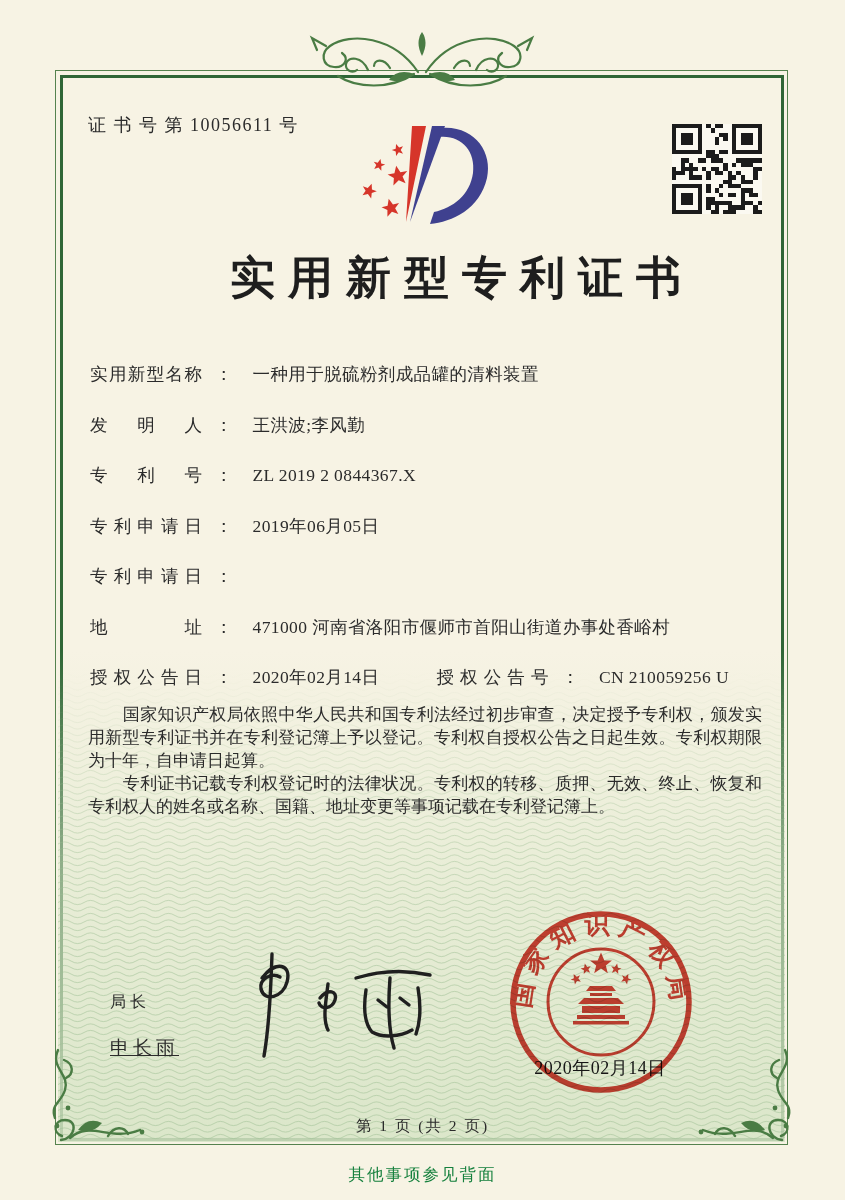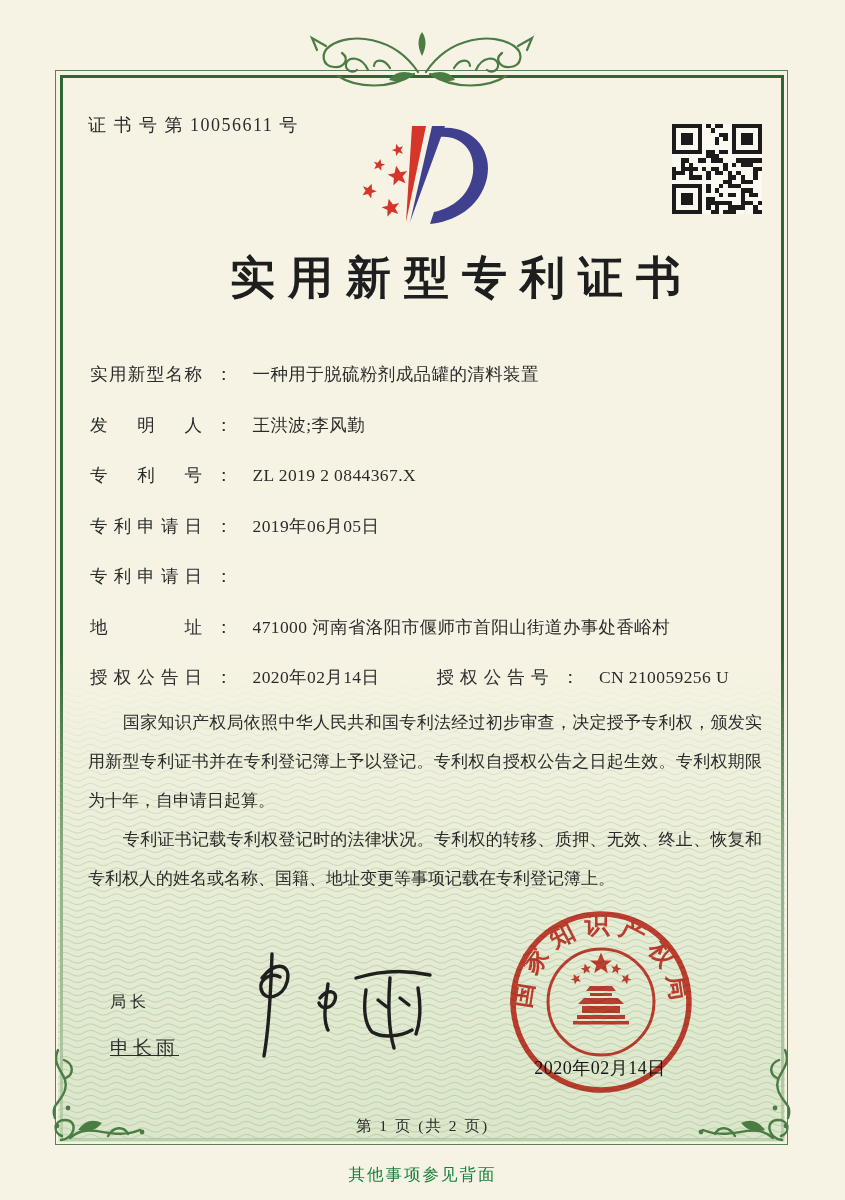--- a/index.html
+++ b/index.html
@@ -17,21 +17,21 @@
   .cert-no{position:absolute;left:88px;top:113px;font-size:18px;letter-spacing:1.5px;}
   .logo{position:absolute;left:346px;top:116px;width:150px;height:118px;}
   .qr{position:absolute;left:672px;top:124px;width:90px;height:90px;}
   .title{position:absolute;left:0;top:248px;width:845px;text-align:center;font-size:45px;font-weight:bold;
          letter-spacing:13px;text-indent:13px;color:#1e1e1e;padding-left:33px;}
   .fields{position:absolute;left:90px;top:362px;width:690px;font-size:17.5px;}
   .frow{display:flex;align-items:baseline;height:50.5px;gap:13px;}
   .flabel{display:inline-block;width:112px;text-align:justify;text-align-last:justify;white-space:nowrap;}
   .fvalue{margin-left:7px;letter-spacing:.4px;white-space:nowrap;}
   .grant-gap{margin-left:44px;}
-  .paras{position:absolute;left:88px;top:703px;width:674px;font-size:17px;line-height:39px;text-align:justify;}
+  .paras{position:absolute;left:88px;top:703px;width:674px;font-size:17px;line-height:23px;text-align:justify;}
   .paras p{margin:0;text-indent:2.05em;}
   .sig-title{position:absolute;left:110px;top:992px;font-size:16px;letter-spacing:4px;}
   .sig-name{position:absolute;left:110px;top:1035px;font-size:19px;letter-spacing:4px;text-decoration:underline;}
   .sig-svg{position:absolute;left:222px;top:948px;width:230px;height:120px;}
   .seal{position:absolute;left:505px;top:906px;width:192px;height:192px;mix-blend-mode:multiply;opacity:.93;}
   .seal-date{position:absolute;left:500px;top:1056px;width:200px;text-align:center;font-size:18px;letter-spacing:.5px;color:#161616;}
   .page-info{position:absolute;left:0;top:1116px;width:845px;text-align:center;font-size:15.5px;letter-spacing:2px;}
   .footer-note{position:absolute;left:0;top:1164px;width:845px;text-align:center;font-size:16.5px;letter-spacing:2px;color:#15803d;}
   .orn-top{position:absolute;left:292px;top:26px;width:260px;height:80px;}
   .orn-bl{position:absolute;left:48px;top:1048px;width:102px;height:102px;}

